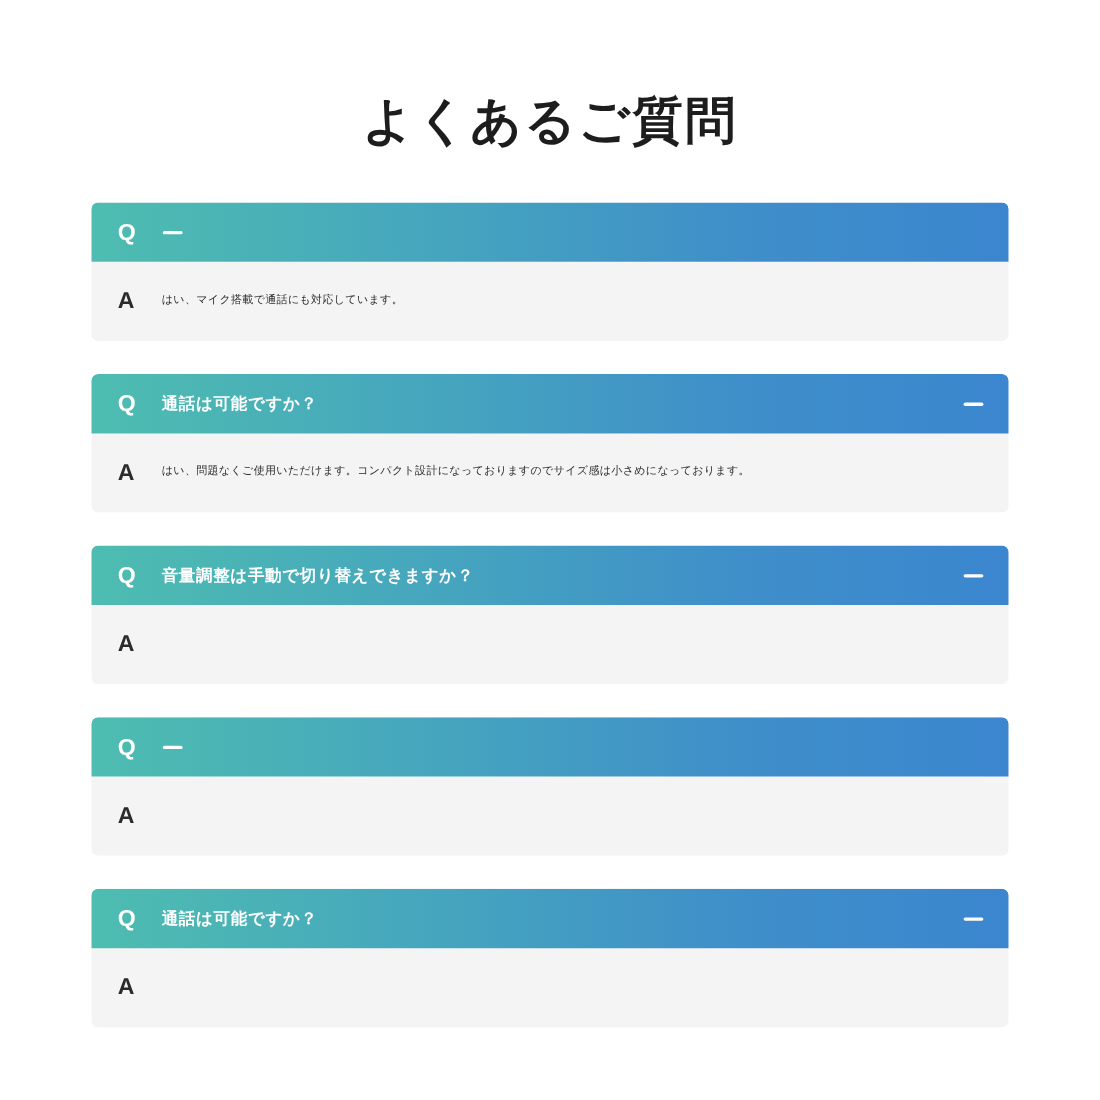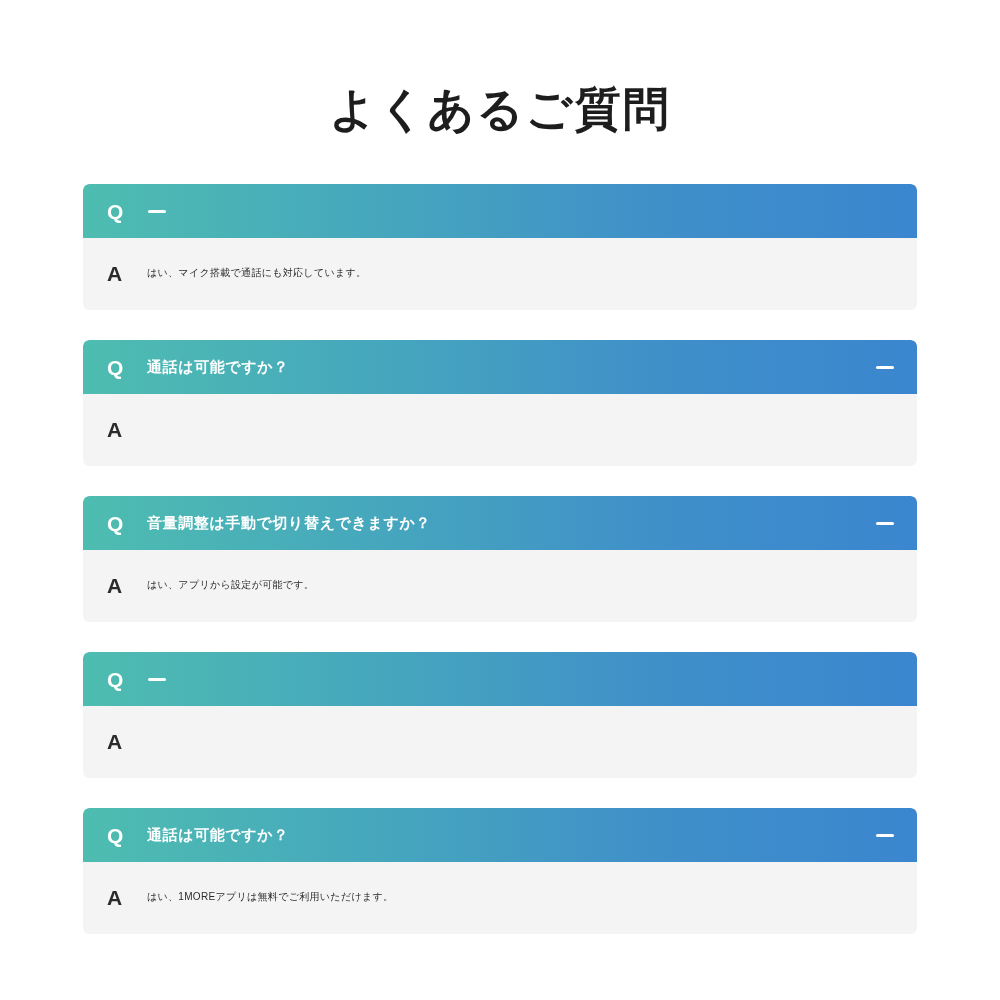--- a/index.html
+++ b/index.html
@@ -142,32 +142,32 @@
     </div>
 
     <div class="faq-item">
       <div class="faq-question">
         <span class="q-mark">Q</span>
         <span class="q-text">通話は可能ですか？</span>
         <span class="toggle-icon"></span>
       </div>
       <div class="faq-answer">
         <span class="a-mark">A</span>
+        <span class="a-text">はい、問題なくご使用いただけます。コンパクト設計になっておりますのでサイズ感は小さめになっております。</span>
       </div>
     </div>
 
     <div class="faq-item">
       <div class="faq-question">
         <span class="q-mark">Q</span>
         <span class="q-text">音量調整は手動で切り替えできますか？</span>
         <span class="toggle-icon"></span>
       </div>
       <div class="faq-answer">
         <span class="a-mark">A</span>
-        <span class="a-text">はい、アプリから設定が可能です。</span>
       </div>
     </div>
 
     <div class="faq-item">
       <div class="faq-question">
         <span class="q-mark">Q</span>
         <span class="toggle-icon"></span>
       </div>
       <div class="faq-answer">
         <span class="a-mark">A</span>
@@ -175,18 +175,17 @@
     </div>
 
     <div class="faq-item">
       <div class="faq-question">
         <span class="q-mark">Q</span>
         <span class="q-text">通話は可能ですか？</span>
         <span class="toggle-icon"></span>
       </div>
       <div class="faq-answer">
         <span class="a-mark">A</span>
-        <span class="a-text">はい、1MOREアプリは無料でご利用いただけます。</span>
       </div>
     </div>
 
   </div>
 </div>
 
 </body></html>

